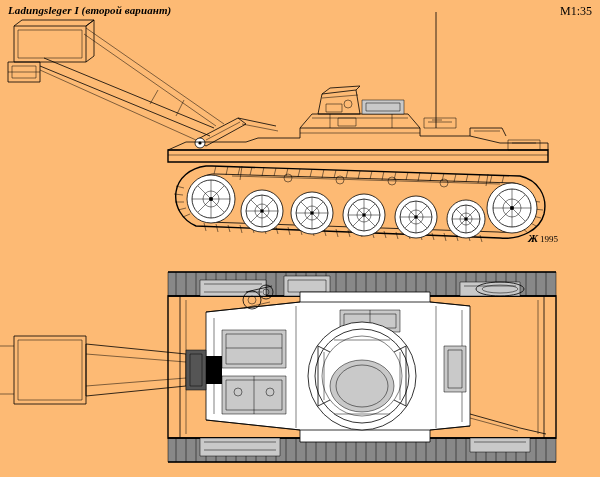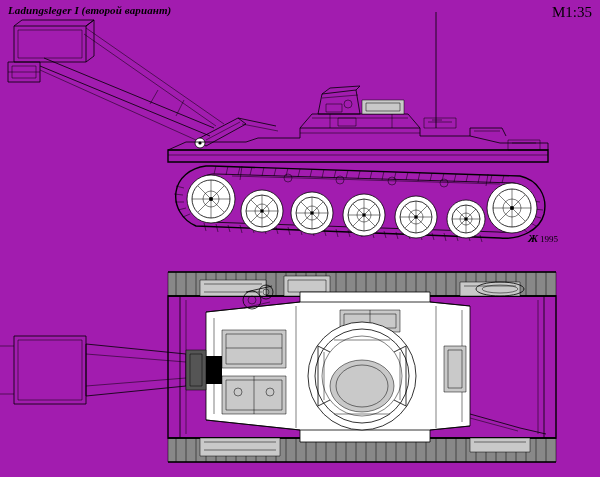--- a/index.html
+++ b/index.html
@@ -11,39 +11,39 @@
     width: 600px;
     height: 477px;
     font-family: "Liberation Serif", serif;
     color: #000000;
     overflow: hidden;
   }
   #page {
     position: relative;
     width: 600px;
     height: 477px;
-    background: #a21caf;
+    background: #fdba74;
   }
   .caption-title {
     position: absolute;
     left: 8px;
     top: 4px;
     font-family: "Liberation Serif", serif;
     font-size: 11px;
     font-weight: bold;
     font-style: italic;
     letter-spacing: 0.1px;
     white-space: nowrap;
   }
   .caption-scale {
     position: absolute;
     right: 8px;
     top: 4px;
     font-family: "Liberation Serif", serif;
-    font-size: 15px;
+    font-size: 12px;
     font-weight: normal;
     white-space: nowrap;
   }
   .signature {
     position: absolute;
     left: 520px;
     top: 232px;
     font-family: "Liberation Serif", serif;
     font-size: 9px;
     white-space: nowrap;

